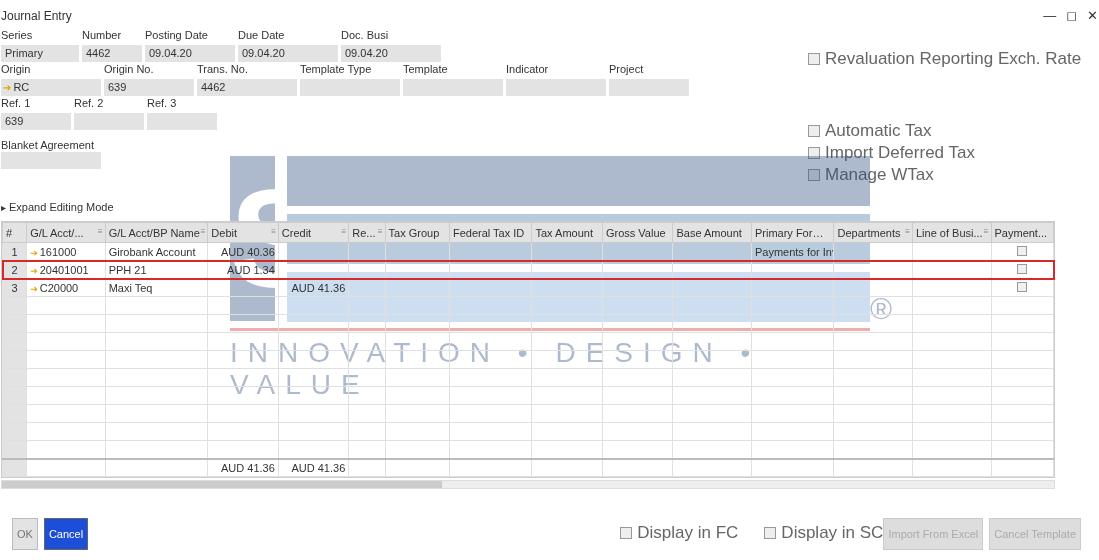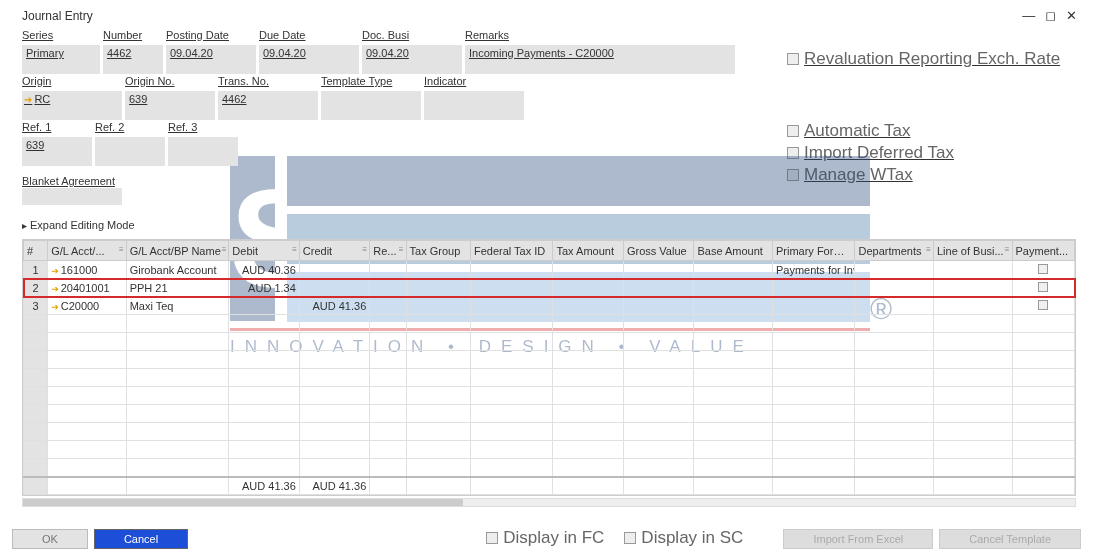--- a/index.html
+++ b/index.html
@@ -1,28 +1,28 @@
 <!DOCTYPE html>
 <html><head>
 <meta charset="utf-8">
 <style>
   * { box-sizing: border-box; margin: 0; padding: 0; }
   body { font-family: Tahoma, Arial, sans-serif; font-size: 11px; color: #333; background: #fff; width: 1099px; height: 560px; position: relative; overflow: hidden; }
-  .window { padding: 8px 22px; }
+  .window { padding: 8px 1px; }
   .titlebar { display: flex; justify-content: space-between; align-items: center; margin-bottom: 6px; }
   .titlebar .title { font-size: 12px; }
   .win-controls { display: flex; gap: 10px; align-items: center; }
   .win-controls span { cursor: pointer; font-size: 13px; color: #333; }
-  .form-area { display: flex; text-decoration: underline; }
+  .form-area { display: flex; }
   .form-left { flex: 1; }
   .form-right { width: 290px; padding-top: 20px; }
   .row { display: flex; gap: 3px; margin-bottom: 1px; }
   .field { display: flex; flex-direction: column; }
   .field label { font-size: 11px; color: #333; height: 16px; }
-  .field .val { background: #e3e3e3; border: none; height: 29px; line-height: 17px; padding: 0 4px; font-size: 11px; display: inline-block; position: relative; }
+  .field .val { background: #e3e3e3; border: none; height: 17px; line-height: 17px; padding: 0 4px; font-size: 11px; display: inline-block; position: relative; }
   .w60 { width: 60px; } .w78 {width:78px;} .w70 { width: 70px; } .w80 { width: 80px; } .w90 { width: 90px; } .w100 { width: 100px; } .w270 { width: 270px; }
   .origin-arrow { color: #e8a200; font-size: 10px; position: relative; left: -2px; }
   .checkbox-row { display: flex; align-items: center; gap: 5px; font-size: 17px; color: #666; margin-bottom: 2px; }
   .chk { width: 12px; height: 12px; border: 1px solid #999; background: #eee; display: inline-block; }
   .blanket { margin-top: 9px; }
   .blanket .bval { background: #e3e3e3; height: 17px; width: 100px; margin-top: 1px; }
   .expand { margin-top: 14px; font-size: 11px; cursor: pointer; display:flex; align-items:center; gap:3px;}
   .expand::before { content: "▸"; font-size: 10px; }
   .grid { margin-top: 8px; border: 1px solid #ccc; position: relative; width: 1054px; }
   .grid table { border-collapse: collapse; width: 100%; table-layout: fixed; }
@@ -38,29 +38,29 @@
   .grid td.center { text-align:center; }
   .watermark { position: absolute; top: 156px; left: 230px; width: 640px; z-index: 0; opacity: 0.38; pointer-events: none; }
   .wm-main { display:flex; align-items:flex-start; }
   .wm-s { width:45px; height:165px; background:#2a4a7a; margin-right:12px; color:#fff; font-size:140px; font-weight:bold; line-height:165px; text-align:center;}
   .wm-bars { flex:1; }
   .wm-bar1 { height:50px; background:#2a4a7a; margin-bottom:8px; }
   .wm-bar2 { height:50px; background:#4a7aaa; margin-bottom:8px; position:relative;}
   .wm-bar3 { height:50px; background:#7aaada; position:relative;}
   .wm-reg { position:absolute; right:-22px; bottom:-4px; font-size:30px; color:#2a4a7a;}
   .wm-red { height:3px; background:#d62a2a; margin:6px 0;}
-  .wm-tag { color:#2a4a7a; font-size:17px; letter-spacing:10px; text-align:left; font-weight:400; }
+  .wm-tag { color:#2a4a7a; font-size:28px; letter-spacing:10px; text-align:left; font-weight:400; }
   .wm-dot { color:#2a4a7a; }
   .scroll-stub { height:9px; background:#eee; margin-top:2px; border:1px solid #ddd; width:1054px; position:relative;}
   .scroll-thumb { position:absolute; left:0; width:440px; height:7px; background:#ccc; top:0;}
   .bottom { position: absolute; bottom: 10px; left: 12px; right: 12px; display: flex; align-items: center; }
-  .btn { height: 20px; padding: 0 29px; border: 1px solid #bbb; background: #e3e3e3; font-size: 11px; color: #777; cursor: pointer; margin-right: 6px; display:inline-flex; align-items:center;}
+  .btn { height: 32px; padding: 0 4px; border: 1px solid #bbb; background: #e3e3e3; font-size: 11px; color: #777; cursor: pointer; margin-right: 6px; display:inline-flex; align-items:center;}
   .btn.primary { background: #1d4ed8; color: #fff; border-color:#666;}
   .btn.disabled { background: #ddd; color: #aaa; border-color:#ccc;}
-  .mid-checks { margin-left: auto; display:flex; gap:20px; margin-right: 40px;}
+  .mid-checks { margin-left: auto; display:flex; gap:26px; }
   .pop-icon { position:absolute; right:1px; top:1px; color:#3388cc; font-size:10px;}
   .grid-wrap { position:relative; }
 </style>
 </head>
 <body>
 
 <div class="watermark">
   <div class="wm-main">
     <div class="wm-s">S</div>
     <div class="wm-bars">
@@ -101,45 +101,49 @@
             <span class="val w90">09.04.20</span>
           </div>
         <div class="field">
             <label>Due Date</label>
             <span class="val w100">09.04.20</span>
           </div>
         <div class="field">
             <label>Doc. Busi</label>
             <span class="val w100">09.04.20</span>
           </div>
-        <div class="field">
-            <label>Remarks</label>
-            <span class="val w270">Incoming Payments - C20000</span>
-          </div>
       </div>
       <div class="row">
         <div class="field">
             <label>Origin</label>
             <span class="val w100"><span class="origin-arrow">➔</span><span>RC</span></span>
           </div>
         <div class="field">
             <label>Origin No.</label>
             <span class="val w90">639</span>
           </div>
         <div class="field">
             <label>Trans. No.</label>
             <span class="val w100">4462</span>
           </div>
         <div class="field">
             <label>Template Type</label>
             <span class="val w100"></span>
           </div>
         <div class="field">
+            <label>Template</label>
+            <span class="val w100"></span>
+          </div>
+        <div class="field">
             <label>Indicator</label>
             <span class="val w100"></span>
+          </div>
+        <div class="field">
+            <label>Project</label>
+            <span class="val w80"></span>
           </div>
       </div>
       <div class="row">
         <div class="field">
             <label>Ref. 1</label>
             <span class="val w70">639</span>
           </div>
         <div class="field">
             <label>Ref. 2</label>
             <span class="val w70"></span>

